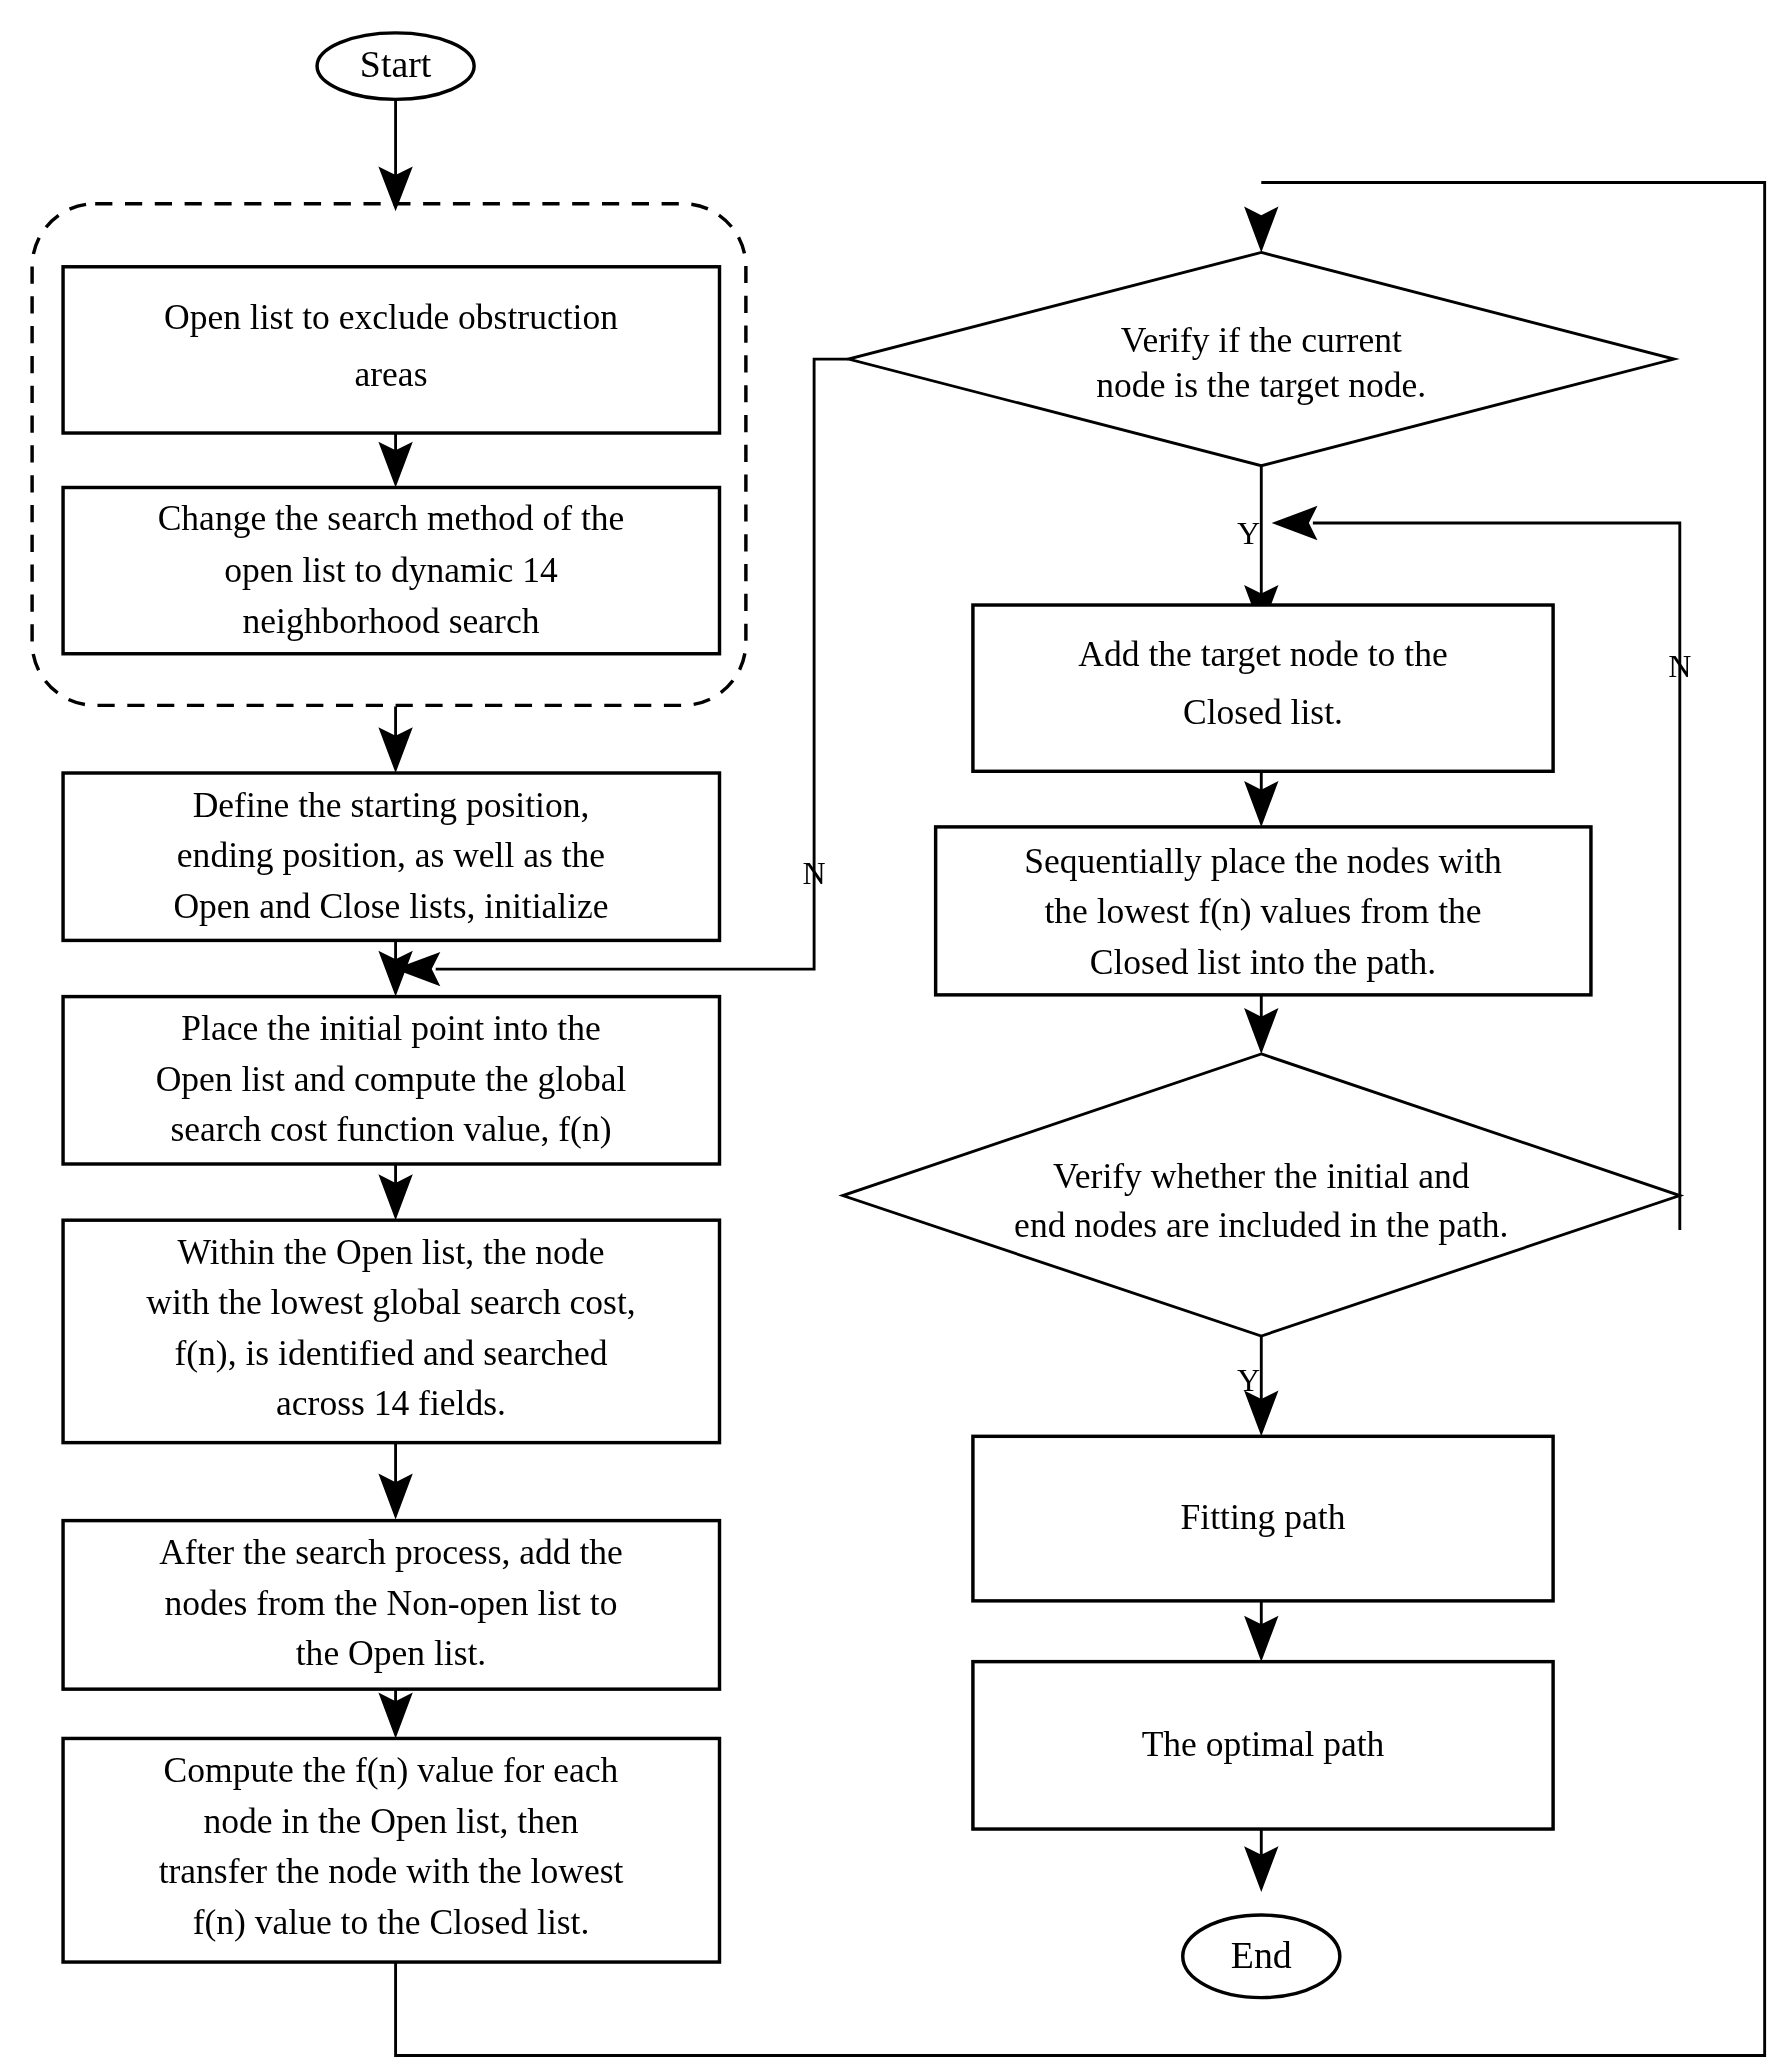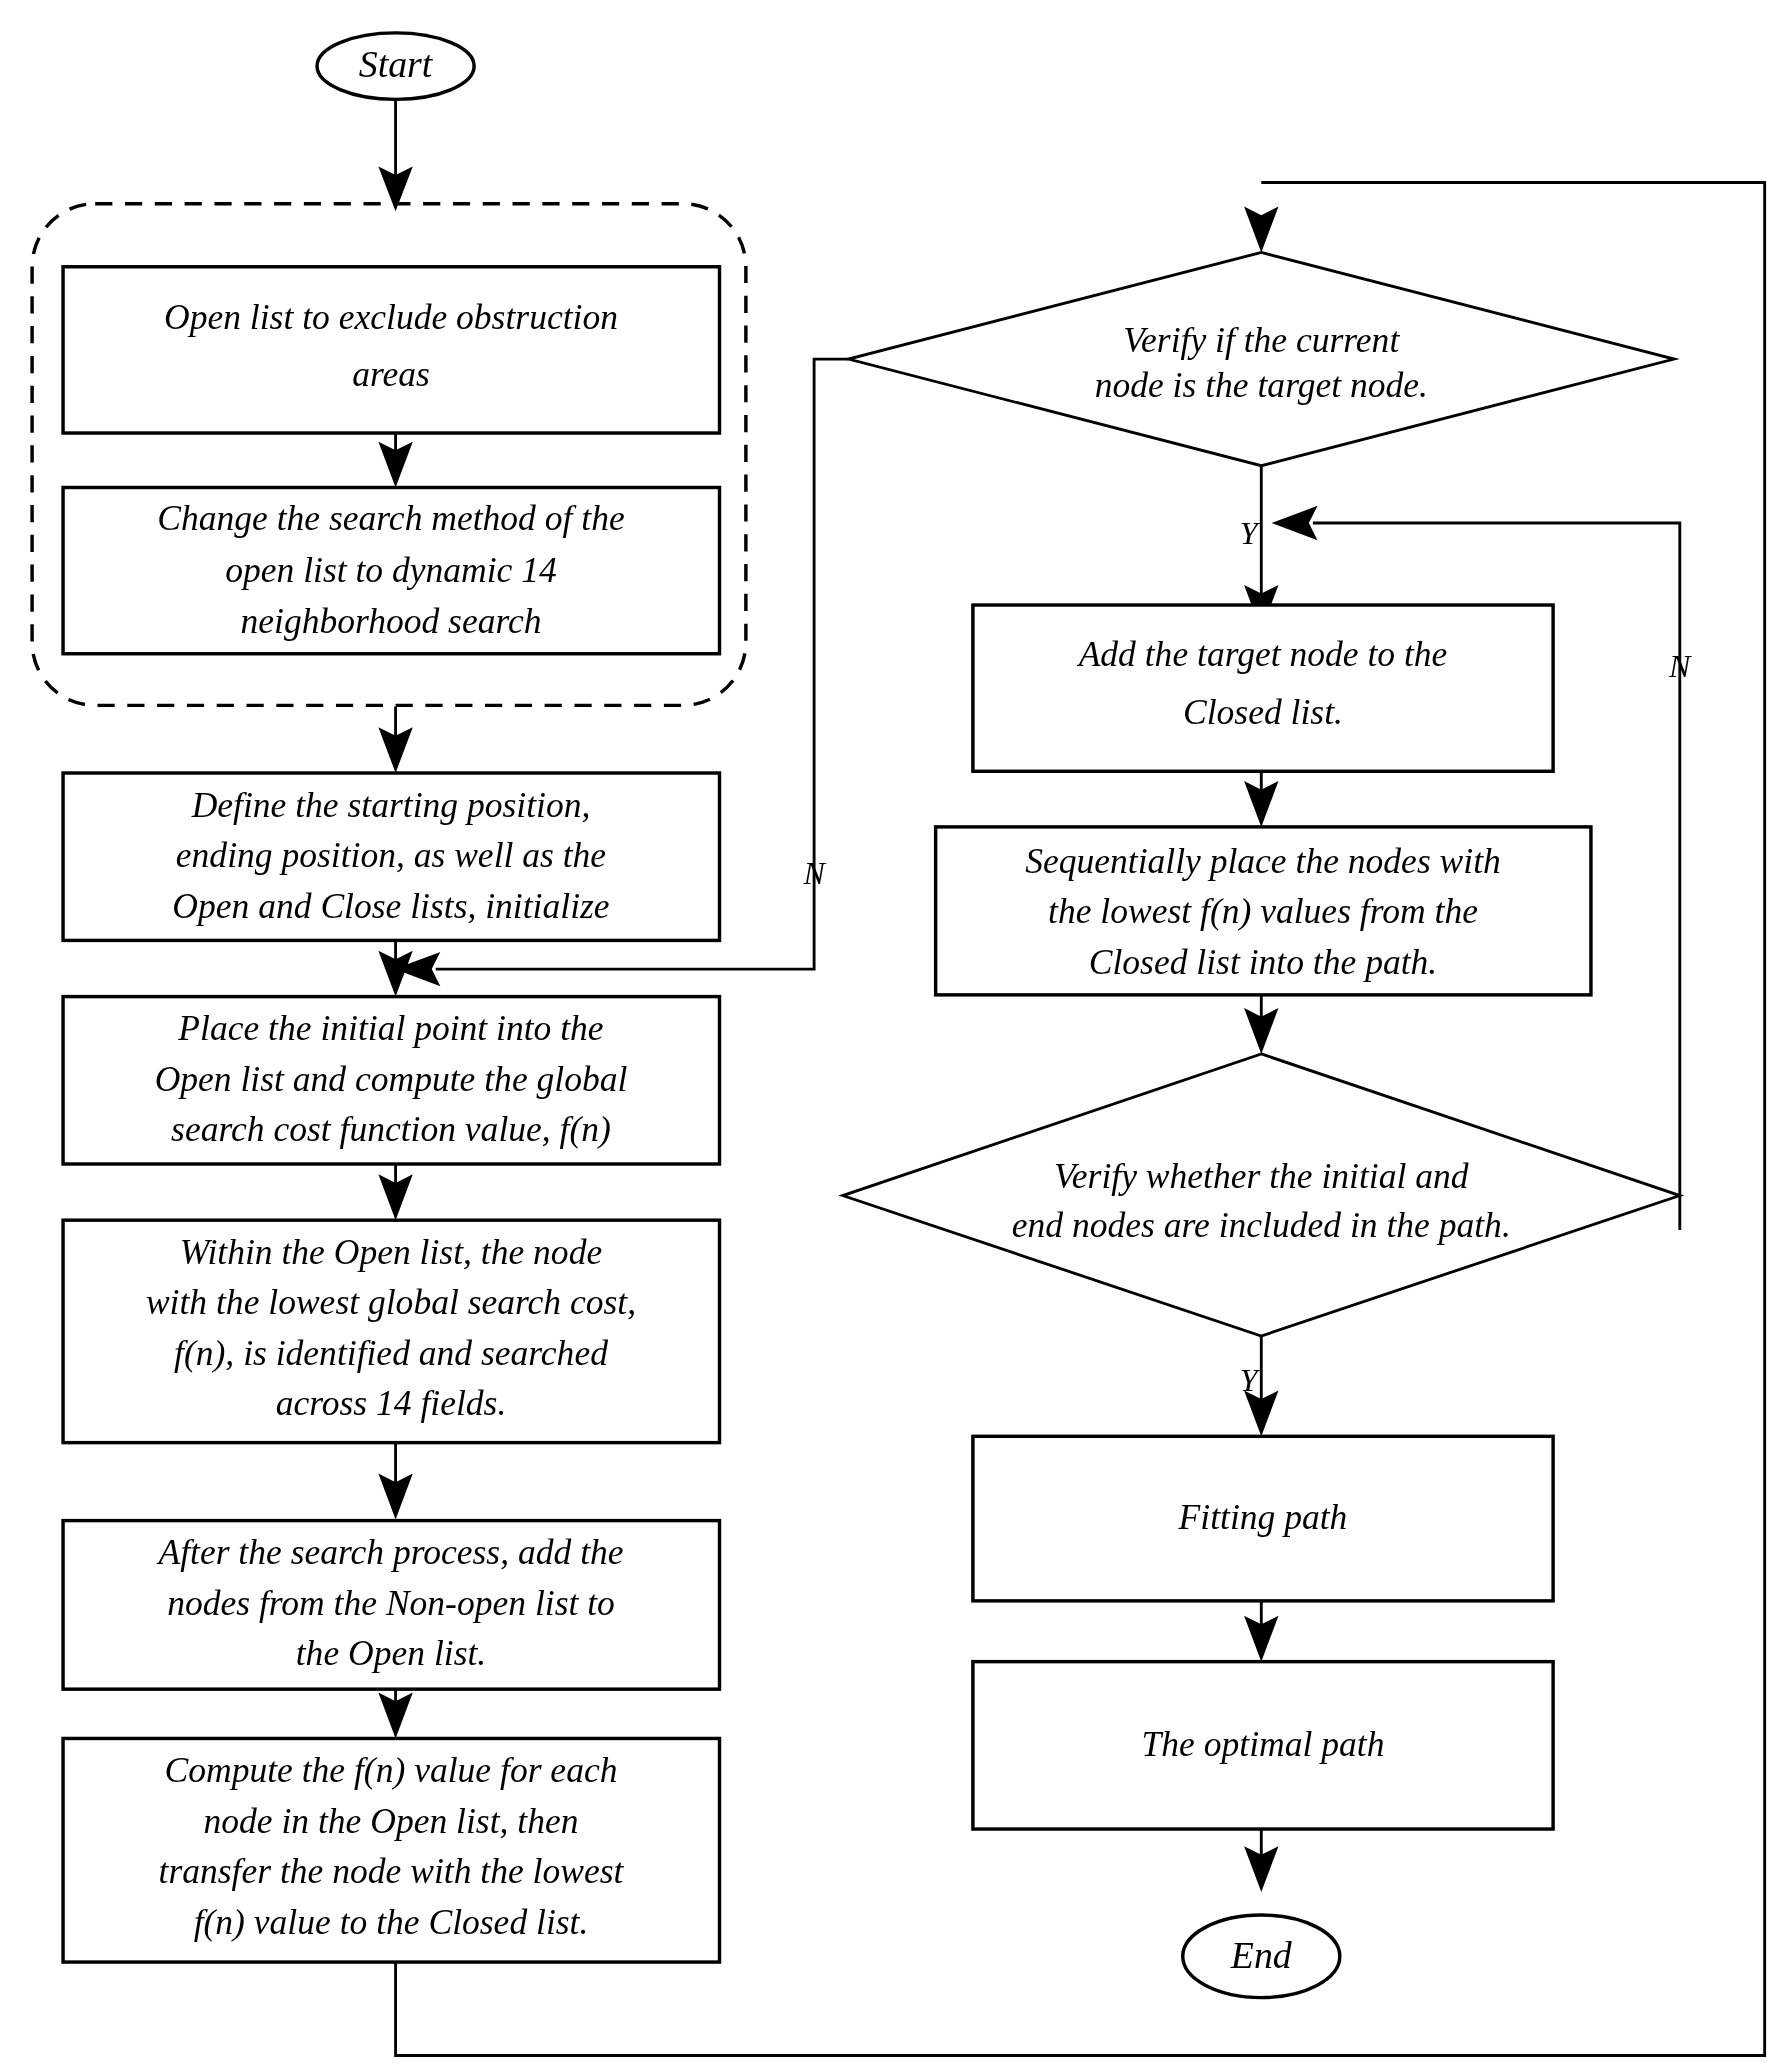--- a/index.html
+++ b/index.html
@@ -10,21 +10,20 @@
   }
   body {
     font-family: "Liberation Serif", "DejaVu Serif", serif;
   }
   #flow-root {
     position: relative;
     width: 1783px;
     height: 2066px;
     background: #ffffff;
     overflow: hidden;
-    font-style: italic;
   }
   svg.flow-svg {
     position: absolute;
     top: 0;
     left: 0;
     width: 1783px;
     height: 2066px;
     display: block;
   }
   .shape-stroke {

